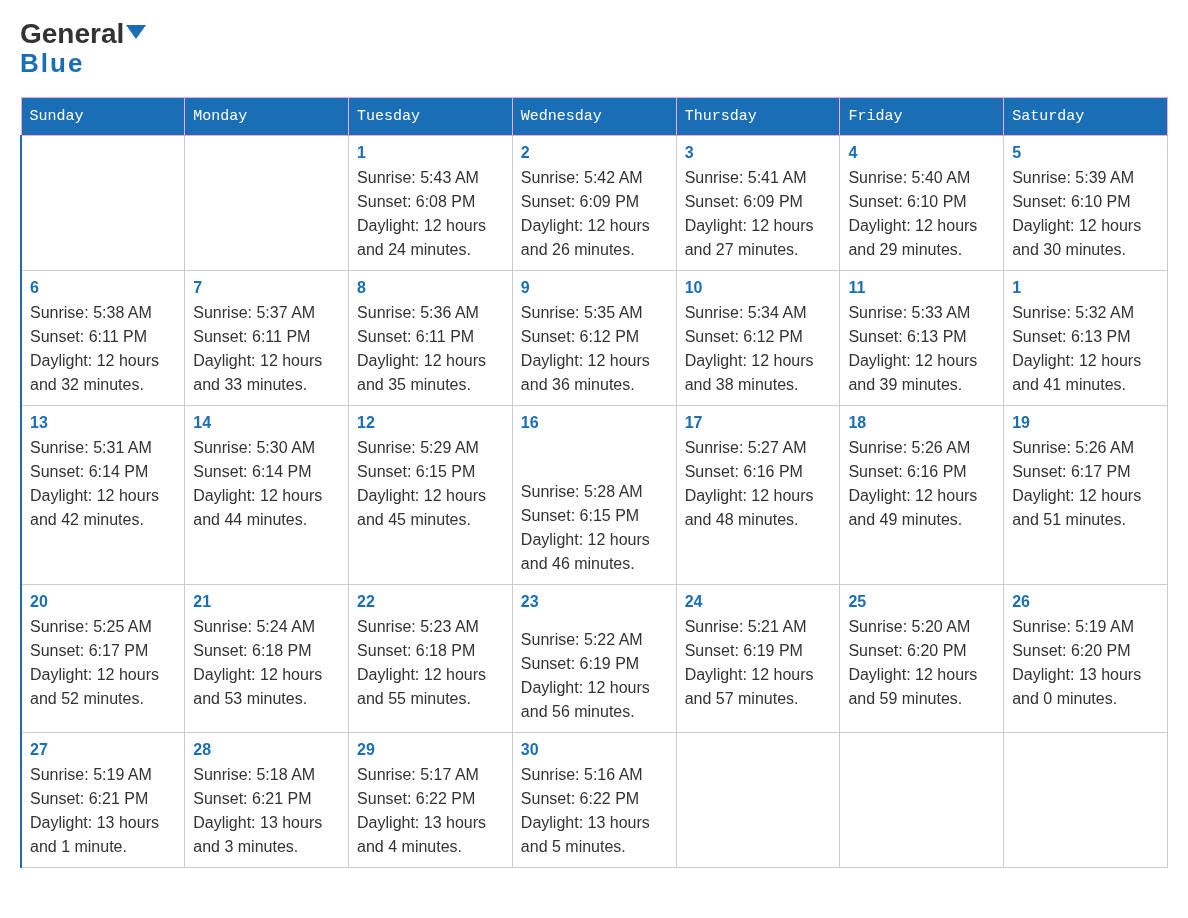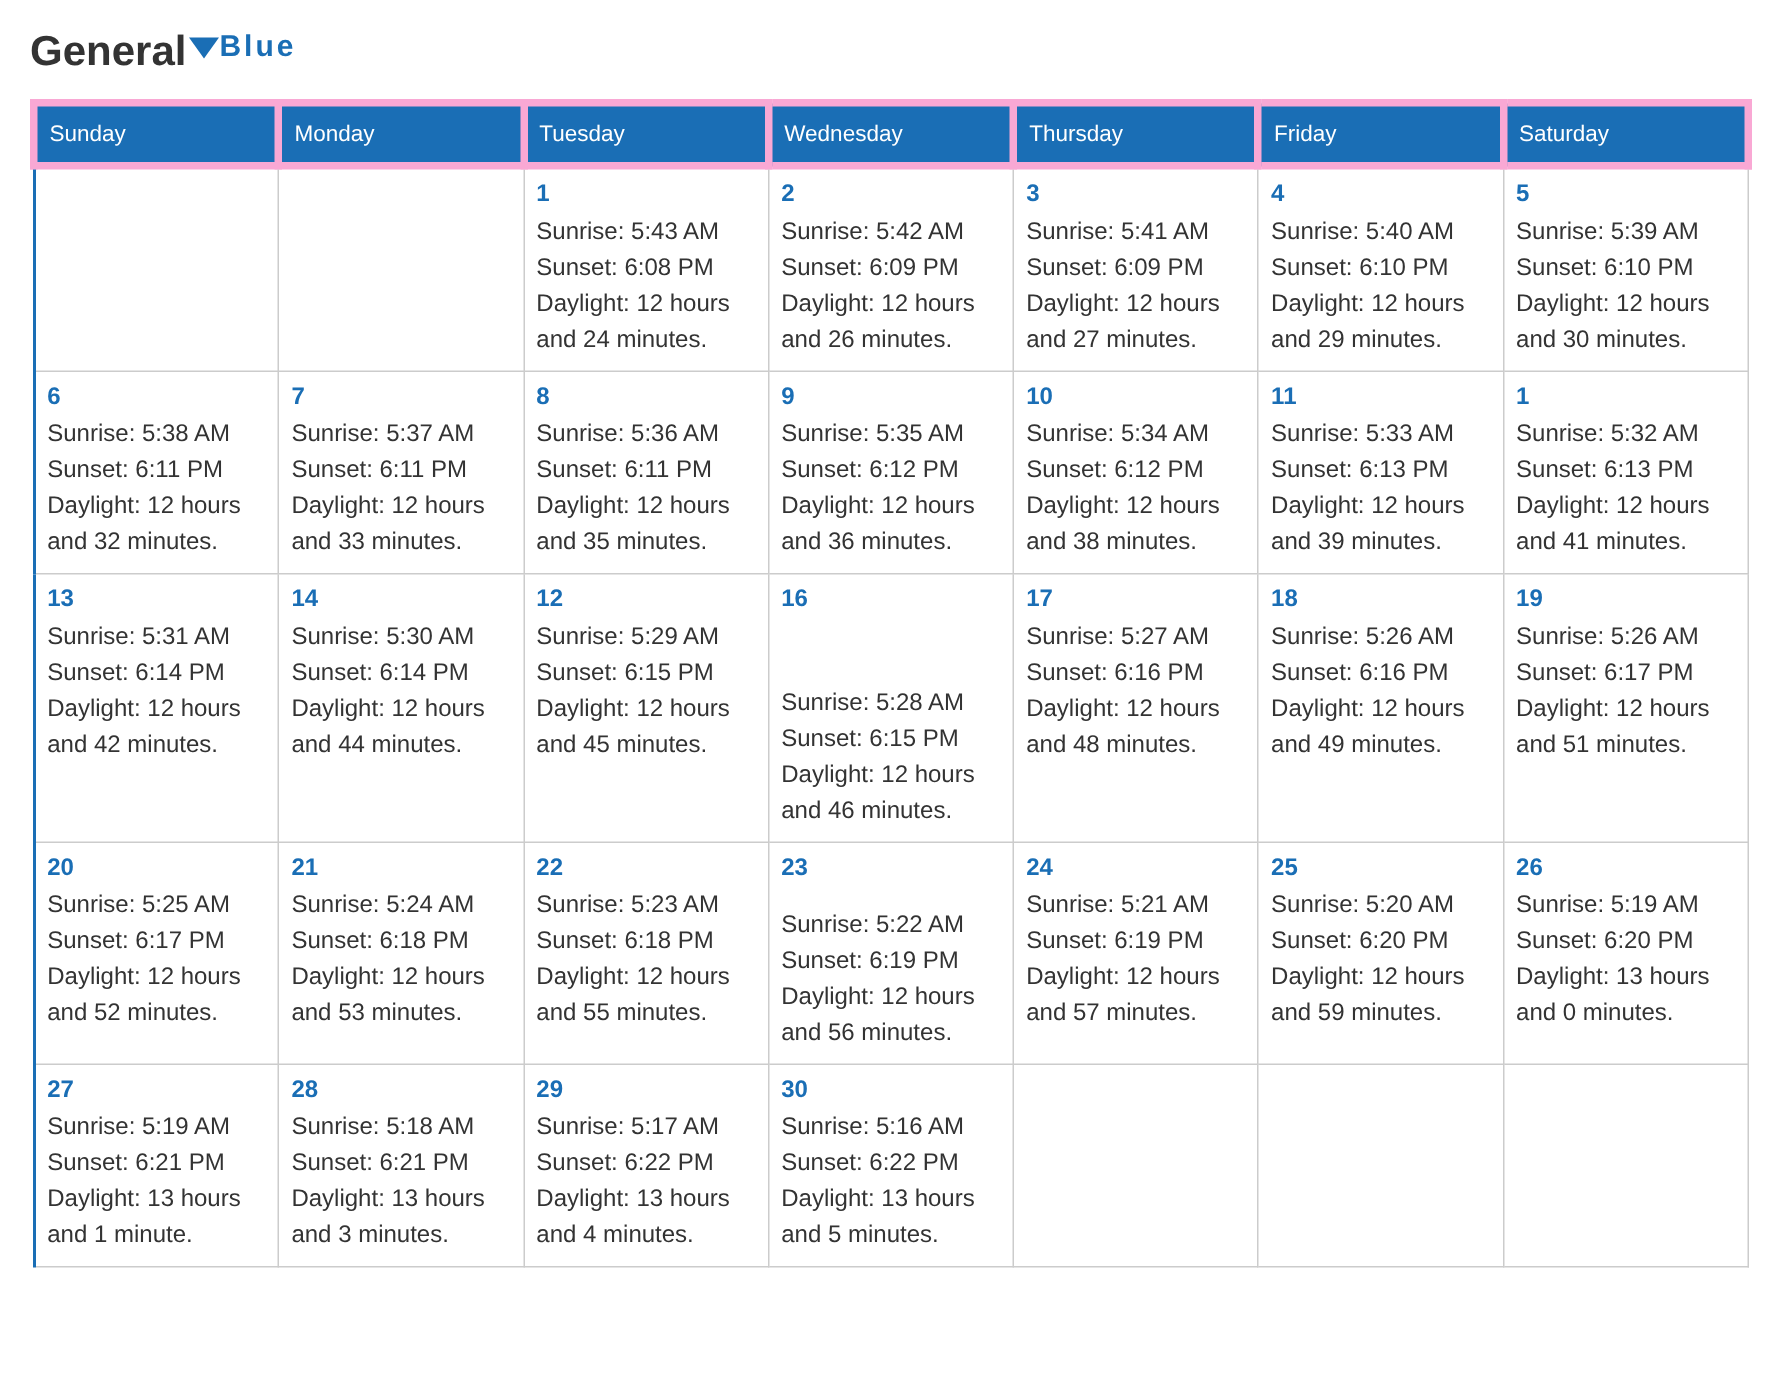--- a/index.html
+++ b/index.html
@@ -12,21 +12,21 @@
       min-height: 918px;
     }
     .header {
       display: flex;
       justify-content: space-between;
       align-items: flex-start;
       margin-bottom: 18px;
     }
     .logo {
       display: flex;
-      flex-direction: row;
+      flex-direction: column;
       align-items: flex-start;
     }
     .logo-text {
       font-size: 28px;
       font-weight: bold;
       color: #333;
       line-height: 1;
     }
     .logo-triangle {
       display: inline-block;
@@ -35,21 +35,21 @@
       border-left: 10px solid transparent;
       border-right: 10px solid transparent;
       border-top: 14px solid #1a6eb5;
       margin-left: 2px;
       vertical-align: middle;
       position: relative;
       top: -4px;
     }
     .logo-blue-line {
       color: #1a6eb5;
-      font-size: 20px;
+      font-size: 26px;
       font-weight: bold;
       letter-spacing: 2px;
     }
     .title-block {
       text-align: right;
     }
     .month-title {
       font-size: 52px;
       font-weight: normal;
       color: #222;
@@ -65,21 +65,22 @@
       border-collapse: collapse;
       table-layout: fixed;
     }
     .calendar thead th {
       background-color: #1a6eb5;
       color: #fff;
       padding: 10px 8px;
       font-size: 15px;
       font-weight: normal;
       text-align: left;
-      border: 5px solid #f9a8d4;
+      border: 1px solid #f9a8d4;
+      font-family: Liberation Mono, monospace;
     }
     .calendar tbody td {
       border: 1px solid #ccc;
       vertical-align: top;
       padding: 8px;
       min-height: 100px;
       height: 120px;
     }
     .day-number {
       font-size: 16px;

